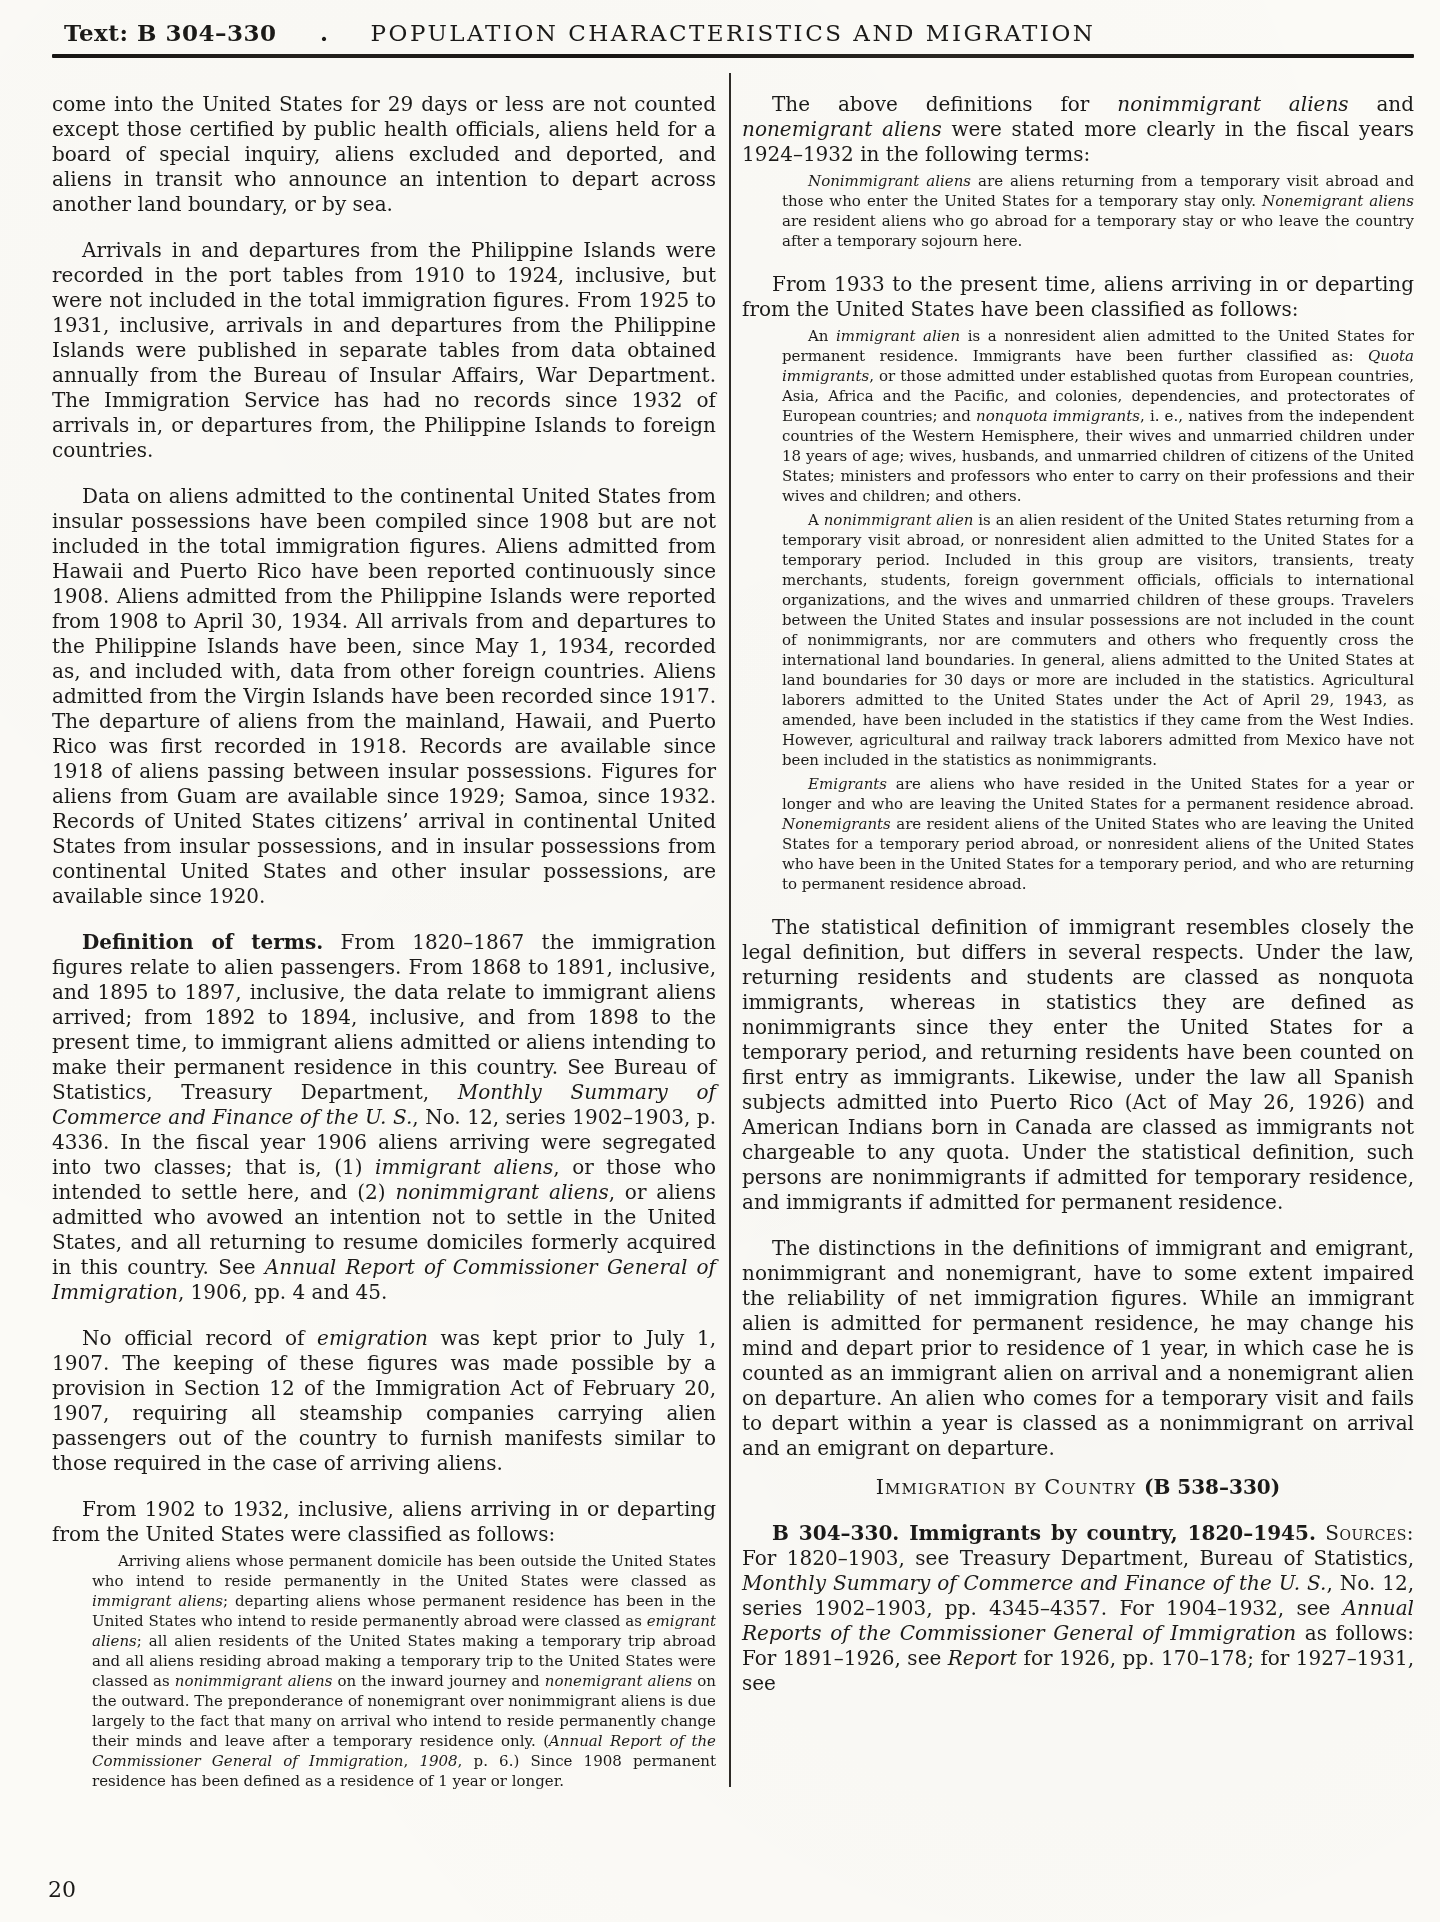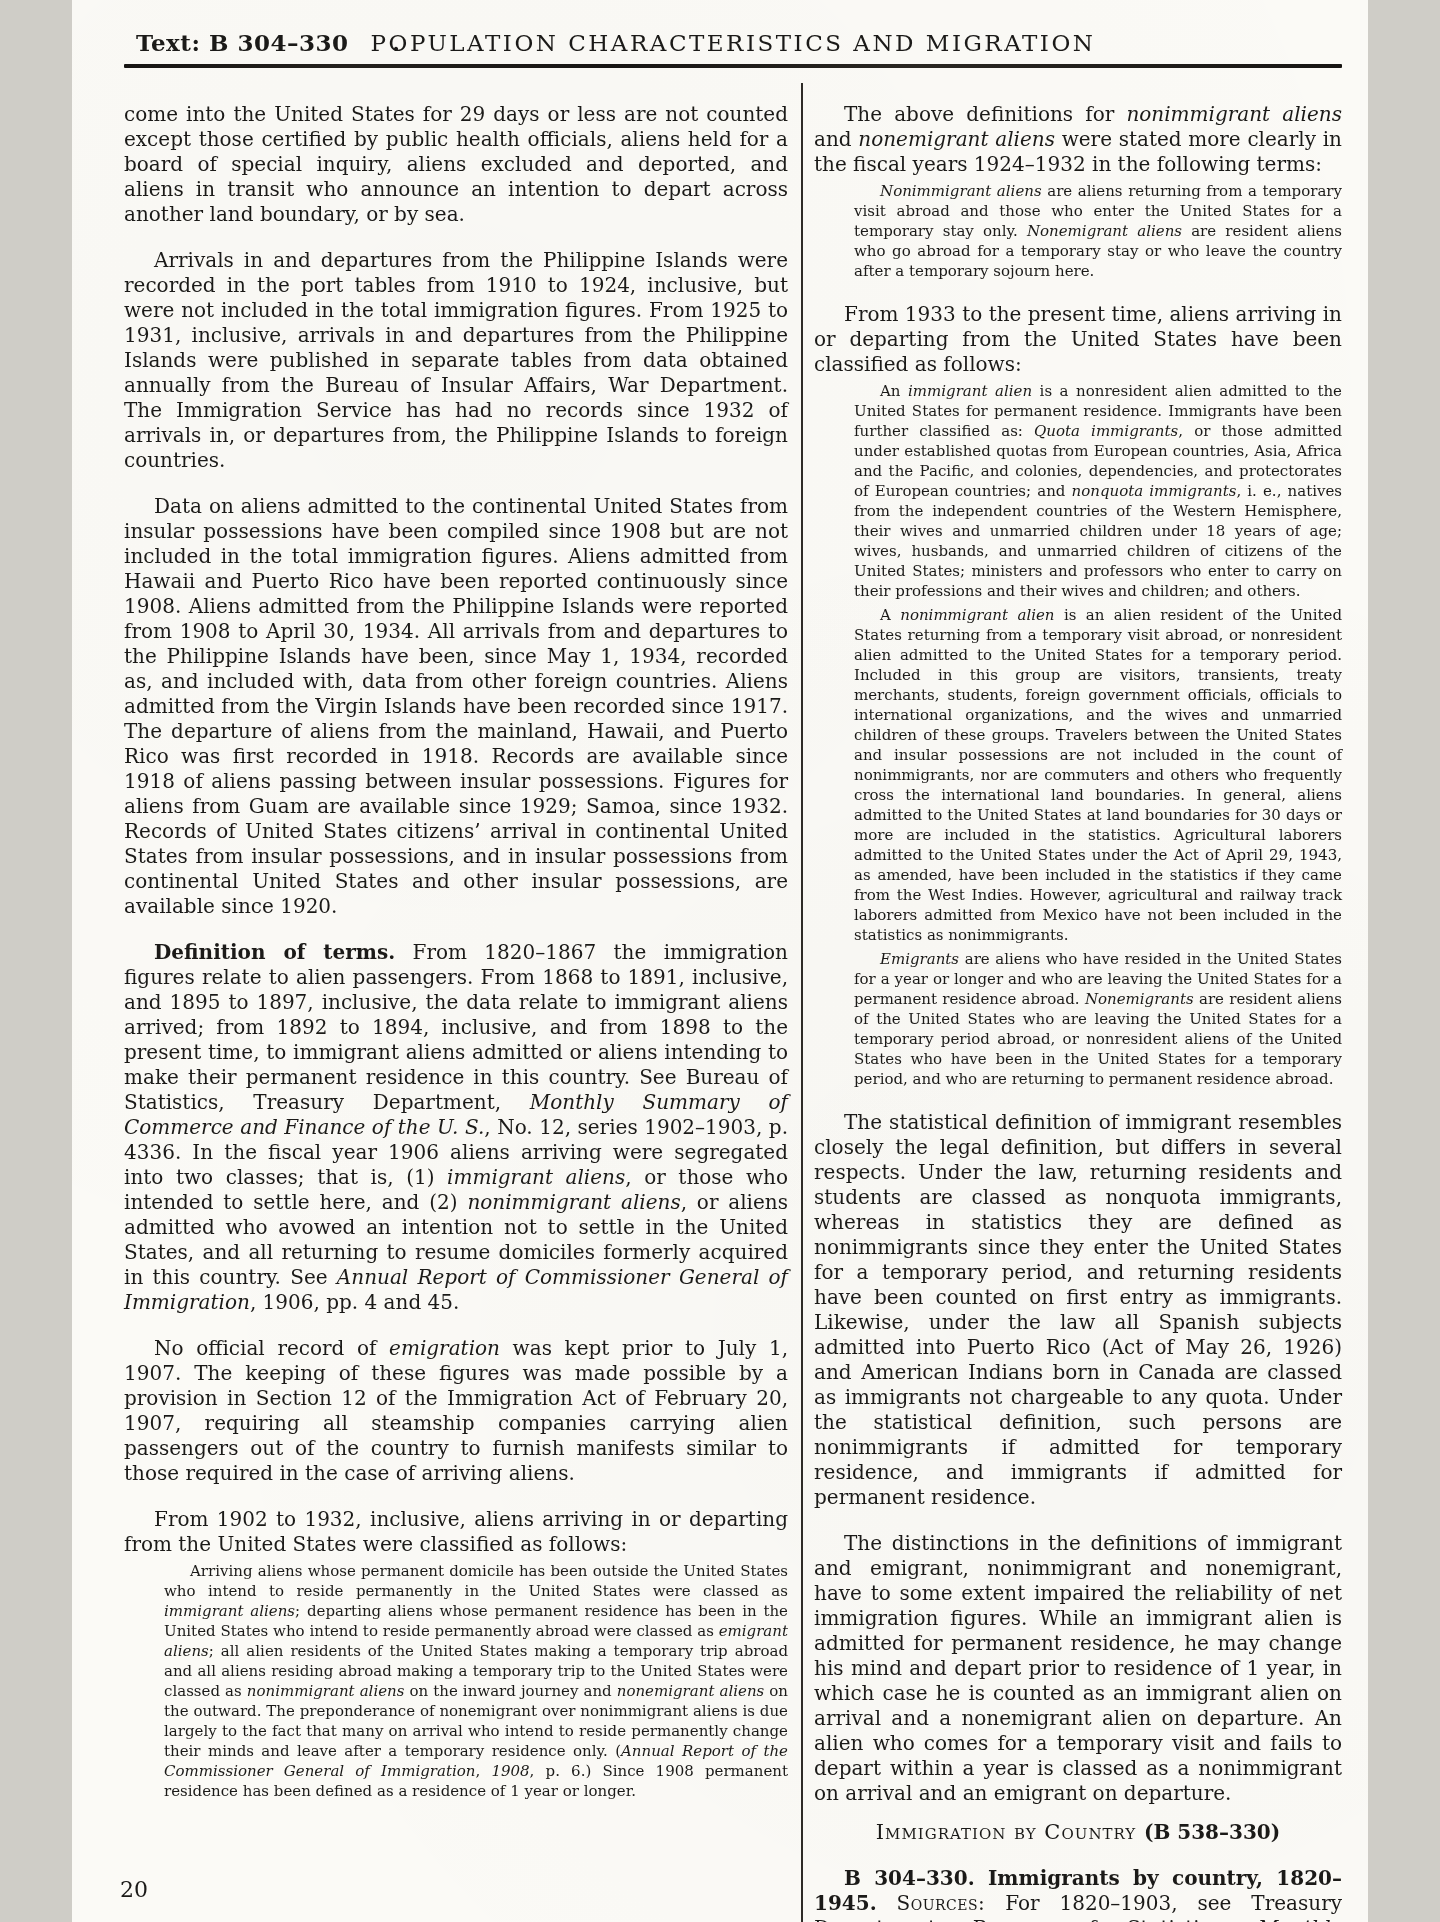--- a/index.html
+++ b/index.html
@@ -1,37 +1,37 @@
 <!DOCTYPE html>
 <html><head>
 <meta charset="utf-8">
 <style>
   html, body { margin:0; padding:0; background:#cfcdc7; }
   .page {
     position:relative;
-    width:1296px; height:1922px;
+    width:1440px; height:1922px;
     margin:0 auto;
     background:#fbfaf6;
     background-image: radial-gradient(circle at 30% 20%, rgba(0,0,0,0.012), transparent 60%),
                       radial-gradient(circle at 75% 70%, rgba(0,0,0,0.015), transparent 55%);
     color:#1b1a18;
     font-family:"DejaVu Serif","Liberation Serif",serif;
     box-sizing:border-box;
     padding:16px 26px 0 52px;
     overflow:hidden;
   }
   .hdr { position:relative; height:34px; }
   .hdr-left {
     position:absolute; left:12px; top:3px;
     font-weight:bold; font-size:23px; letter-spacing:0.5px; white-space:nowrap;
   }
   .hdr-dot { position:absolute; left:268px; top:3px; font-weight:bold; font-size:23px; }
   .hdr-title {
     display:block; text-align:center;
-    font-size:23px; letter-spacing:2.5px; padding-top:4px; white-space:nowrap;margin-top:10px;
+    font-size:23px; letter-spacing:2.5px; padding-top:4px; white-space:nowrap;
   }
   .rule {
     height:4px; margin-top:4px;
     background:linear-gradient(to right, #171513 0%, #24211d 18%, #171513 40%, #2a2722 65%, #171513 100%);
     border-radius:1px;
   }
   .cols { display:flex; margin-top:13px; align-items:stretch; }
   .col { text-align:justify; }
   .col-left { width:664px; }
   .divider { width:2px; background:#2e2b27; margin:2px 11px 8px 13px; }

